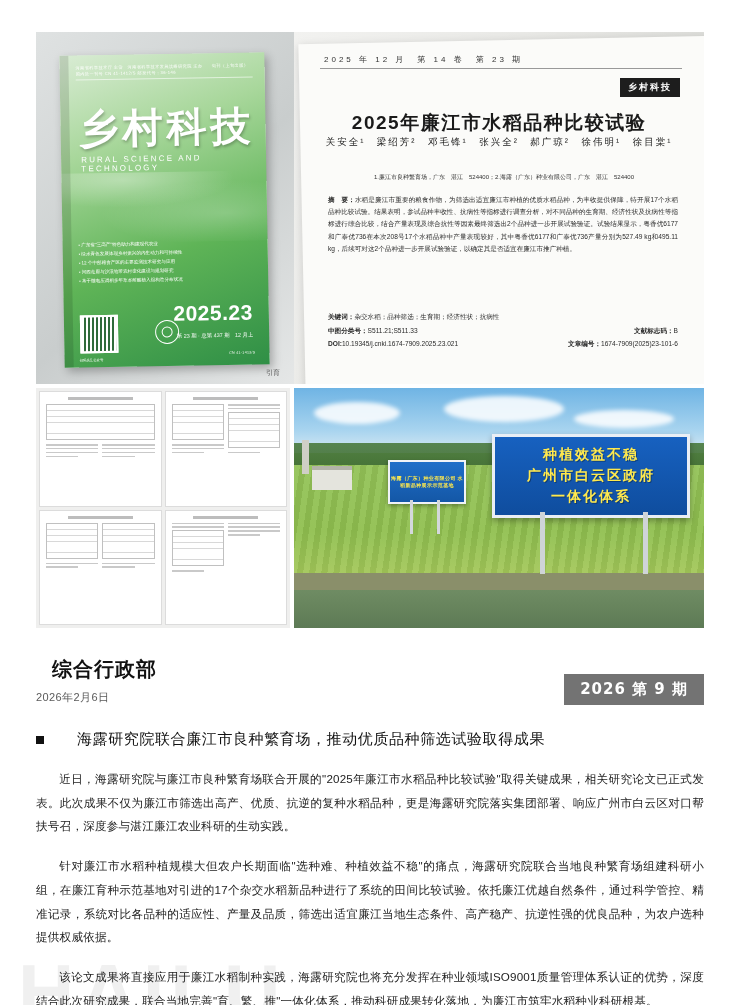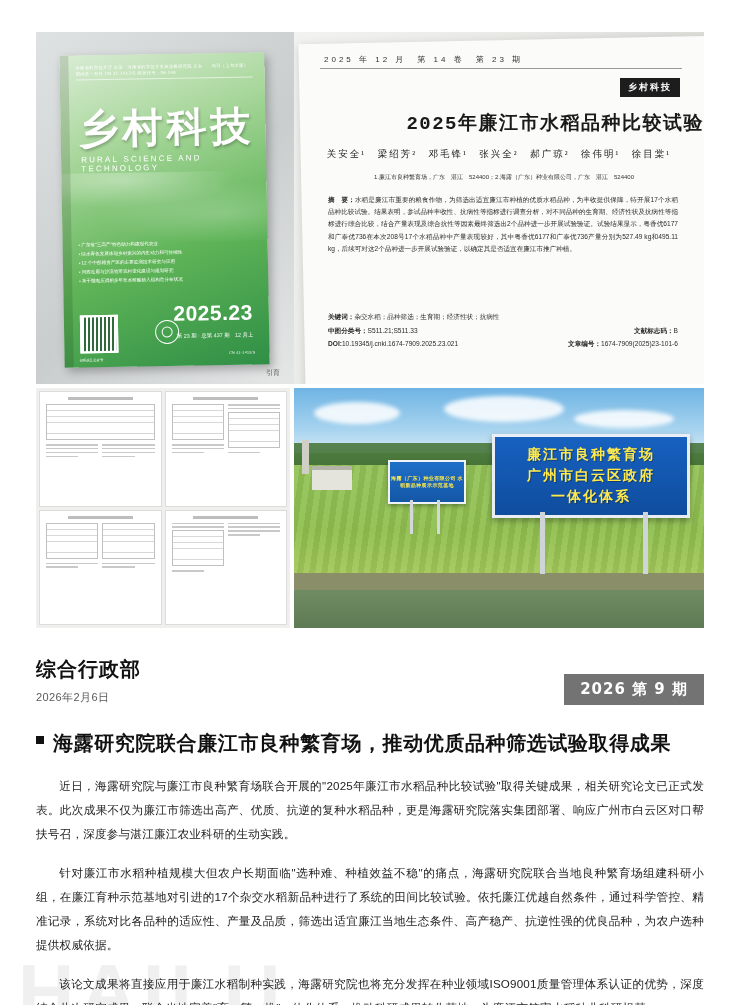--- a/index.html
+++ b/index.html
@@ -234,36 +234,35 @@
     color: #fff;
     font-size: 9px;
     font-weight: bold;
     padding: 3px 8px;
     letter-spacing: 2px;
   }
   .ap-title {
     position: absolute;
     top: 78px;
     left: 0; right: 0;
-    text-align: right;
+    text-align: center;
     font-size: 19px;
     font-weight: bold;
     color: #1a1a1a;
     letter-spacing: 1.5px;
-    font-family: Liberation Mono, monospace;
+    font-family: Liberation Sans, sans-serif;
   }
   .ap-authors {
     position: absolute;
-    top: 116px;
+    top: 104px;
     left: 0; right: 0;
     text-align: center;
     font-size: 9.5px;
     color: #222;
     letter-spacing: 2px;
-    font-family: Liberation Serif, serif;
   }
   .ap-affil {
     position: absolute;
     top: 140px;
     left: 46px; right: 36px;
     text-align: center;
     font-size: 6px;
     color: #333;
     line-height: 1.7;
   }
@@ -490,20 +489,21 @@
     display: flex;
     align-items: flex-end;
     justify-content: space-between;
   }
   .dept-name {
     font-size: 20px;
     font-weight: bold;
     letter-spacing: 1px;
     color: #111;
     font-family: "DejaVu Sans", "Liberation Sans", sans-serif;
+    margin-left: 16px;
   }
   .dept-date {
     font-size: 11px;
     color: #5a5a5a;
     margin-top: 7px;
     letter-spacing: .4px;
   }
   .issue-badge {
     background: #737373;
     color: #ffffff;
@@ -521,26 +521,27 @@
     gap: 9px;
   }
   .headline-marker {
     width: 8px;
     height: 8px;
     background: #111;
     margin-top: 7px;
     flex: none;
   }
   .headline-text {
-    font-size: 20px;
-    font-weight: bold;
+    font-size: 15px;
+    font-weight: normal;
     color: #111;
     letter-spacing: .6px;
     line-height: 1.45;
     font-family: "DejaVu Sans", "Liberation Sans", sans-serif;
+    margin-left: 24px;
   }
   .body-text p {
     margin: 16px 0 0 0;
     font-size: 11.6px;
     line-height: 2.05;
     color: #222;
     text-align: justify;
     text-indent: 2em;
     letter-spacing: .2px;
   }
@@ -694,21 +695,21 @@
         <div class="small-sign">
           <span>海露（广东）种业有限公司
 水稻新品种展示示范基地</span>
         </div>
         <div class="small-sign-legs">
             <i></i>
             <i></i>
           </div>
 
         <div class="billboard">
-          <div>廉江市良种繁育场</div>
+          <div>种植效益不稳</div>
           <div>广州市白云区政府</div>
           <div>一体化体系</div>
         </div>
         <div class="billboard-legs">
             <i></i>
             <i></i>
           </div>
       </div>
     </div>
   </div>

